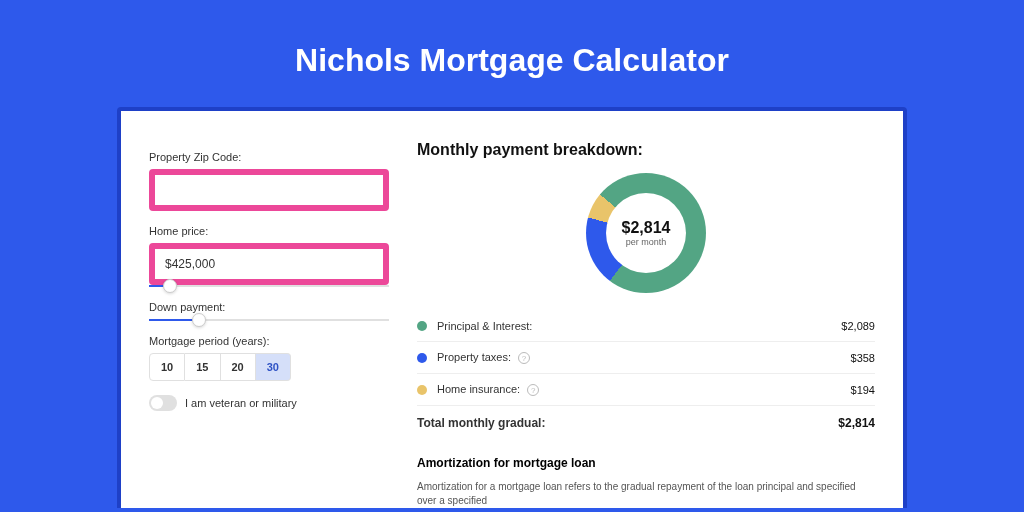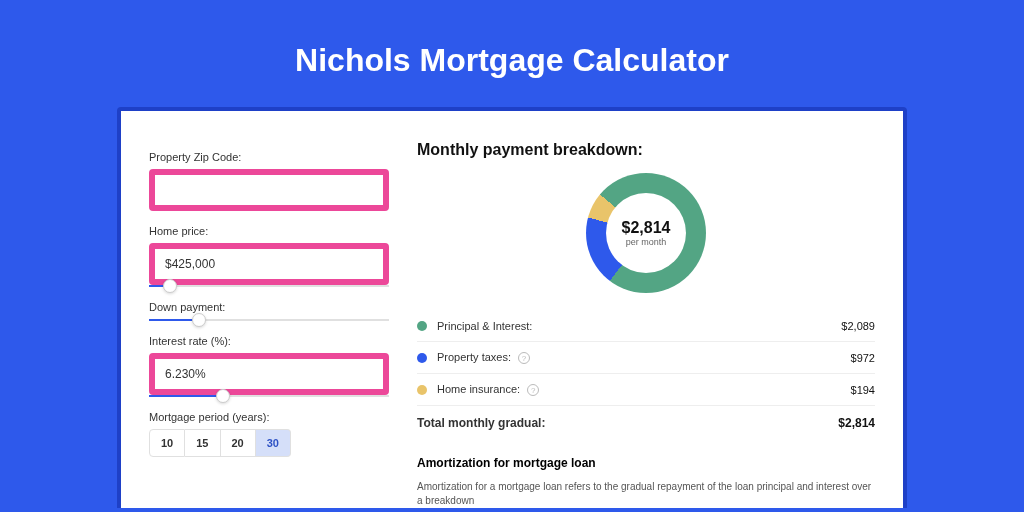--- a/index.html
+++ b/index.html
@@ -217,39 +217,37 @@
     </div>
 
     <div class="group">
       <div class="label">Down payment:</div>
       <div class="slider-bar">
         <div class="slider-fill" style="width:21%"></div>
         <div class="slider-knob" style="left:18%"></div>
       </div>
     </div>
 
-    <div class="group">
-      <div class="label">Interest rate (%):</div>
-      <input class="input" value="6.230%" style="">
-      <div class="slider-bar">
-        <div class="slider-fill" style="width:31%"></div>
-        <div class="slider-knob" style="left:28%"></div>
-      </div>
-    </div>
 
     <div class="group">
       <div class="label">Mortgage period (years):</div>
       <div class="period-btns">
         <div class="pbtn">10</div>
         <div class="pbtn">15</div>
         <div class="pbtn">20</div>
         <div class="pbtn active">30</div>
       </div>
     </div>
 
+    <div class="toggle-row group">
+      <div class="toggle">
+        <div class="toggle-knob"></div>
+      </div>
+      <span class="label" style="margin:0">I am veteran or military</span>
+    </div>
 
   </div>
 
   <div class="right">
     <div class="section-title">Monthly payment breakdown:</div>
 
     <div class="donut-wrap">
       <div class="donut">
         <div class="donut-ring"></div>
         <div class="donut-hole">
@@ -264,37 +262,37 @@
       <span class="li-label">Principal &amp; Interest:</span>
       <span class="li-val">$2,089</span>
     </div>
 
     <div class="line-item">
       <div class="dot" style="background:#2e59eb"></div>
       <span class="li-label">
         <span>Property taxes:</span>
         <span class="help">?</span>
       </span>
-      <span class="li-val">$972</span>
+      <span class="li-val">$358</span>
     </div>
 
     <div class="line-item">
       <div class="dot" style="background:#e9c46a"></div>
       <span class="li-label">
         <span>Home insurance:</span>
         <span class="help">?</span>
       </span>
       <span class="li-val">$194</span>
     </div>
 
     <div class="total-row">
       <span class="li-label">Total monthly gradual:</span>
       <span class="li-val">$2,814</span>
     </div>
 
     <div class="amort-title">Amortization for mortgage loan</div>
-    <div class="amort-text">Amortization for a mortgage loan refers to the gradual repayment of the loan principal and interest over a breakdown</div>
+    <div class="amort-text">Amortization for a mortgage loan refers to the gradual repayment of the loan principal and specified over a specified</div>
 
   </div>
 
 </div>
 </div>
 </div>
 
 </body></html>

